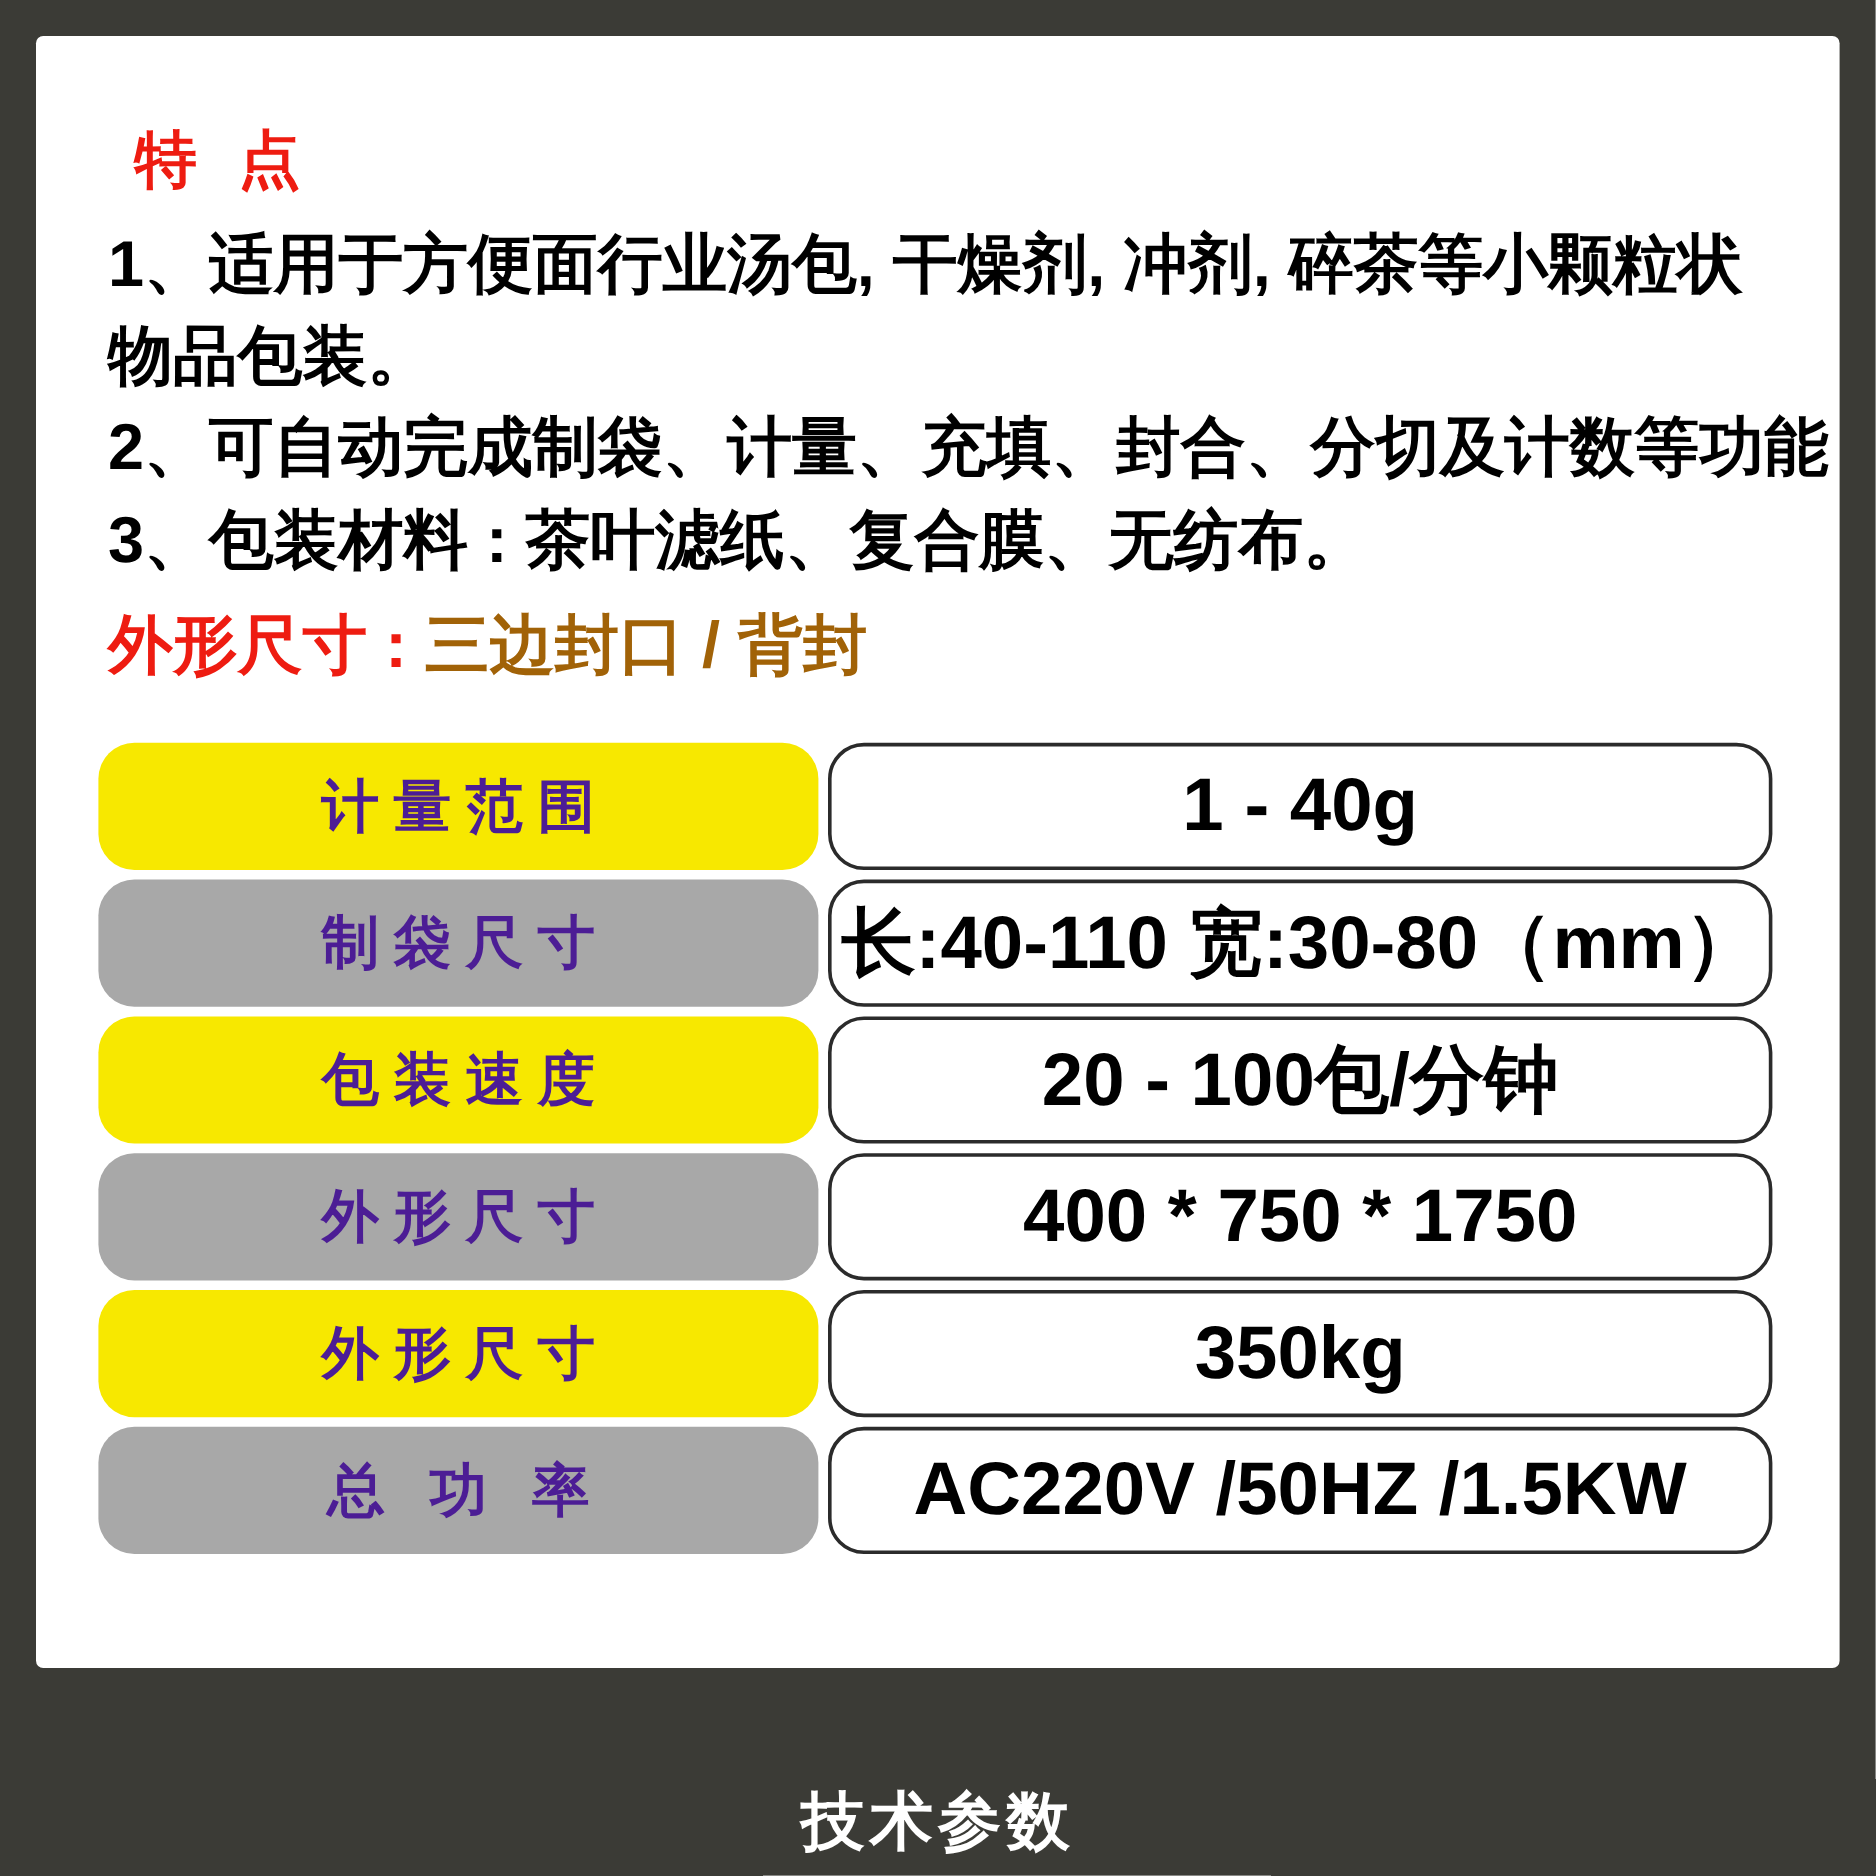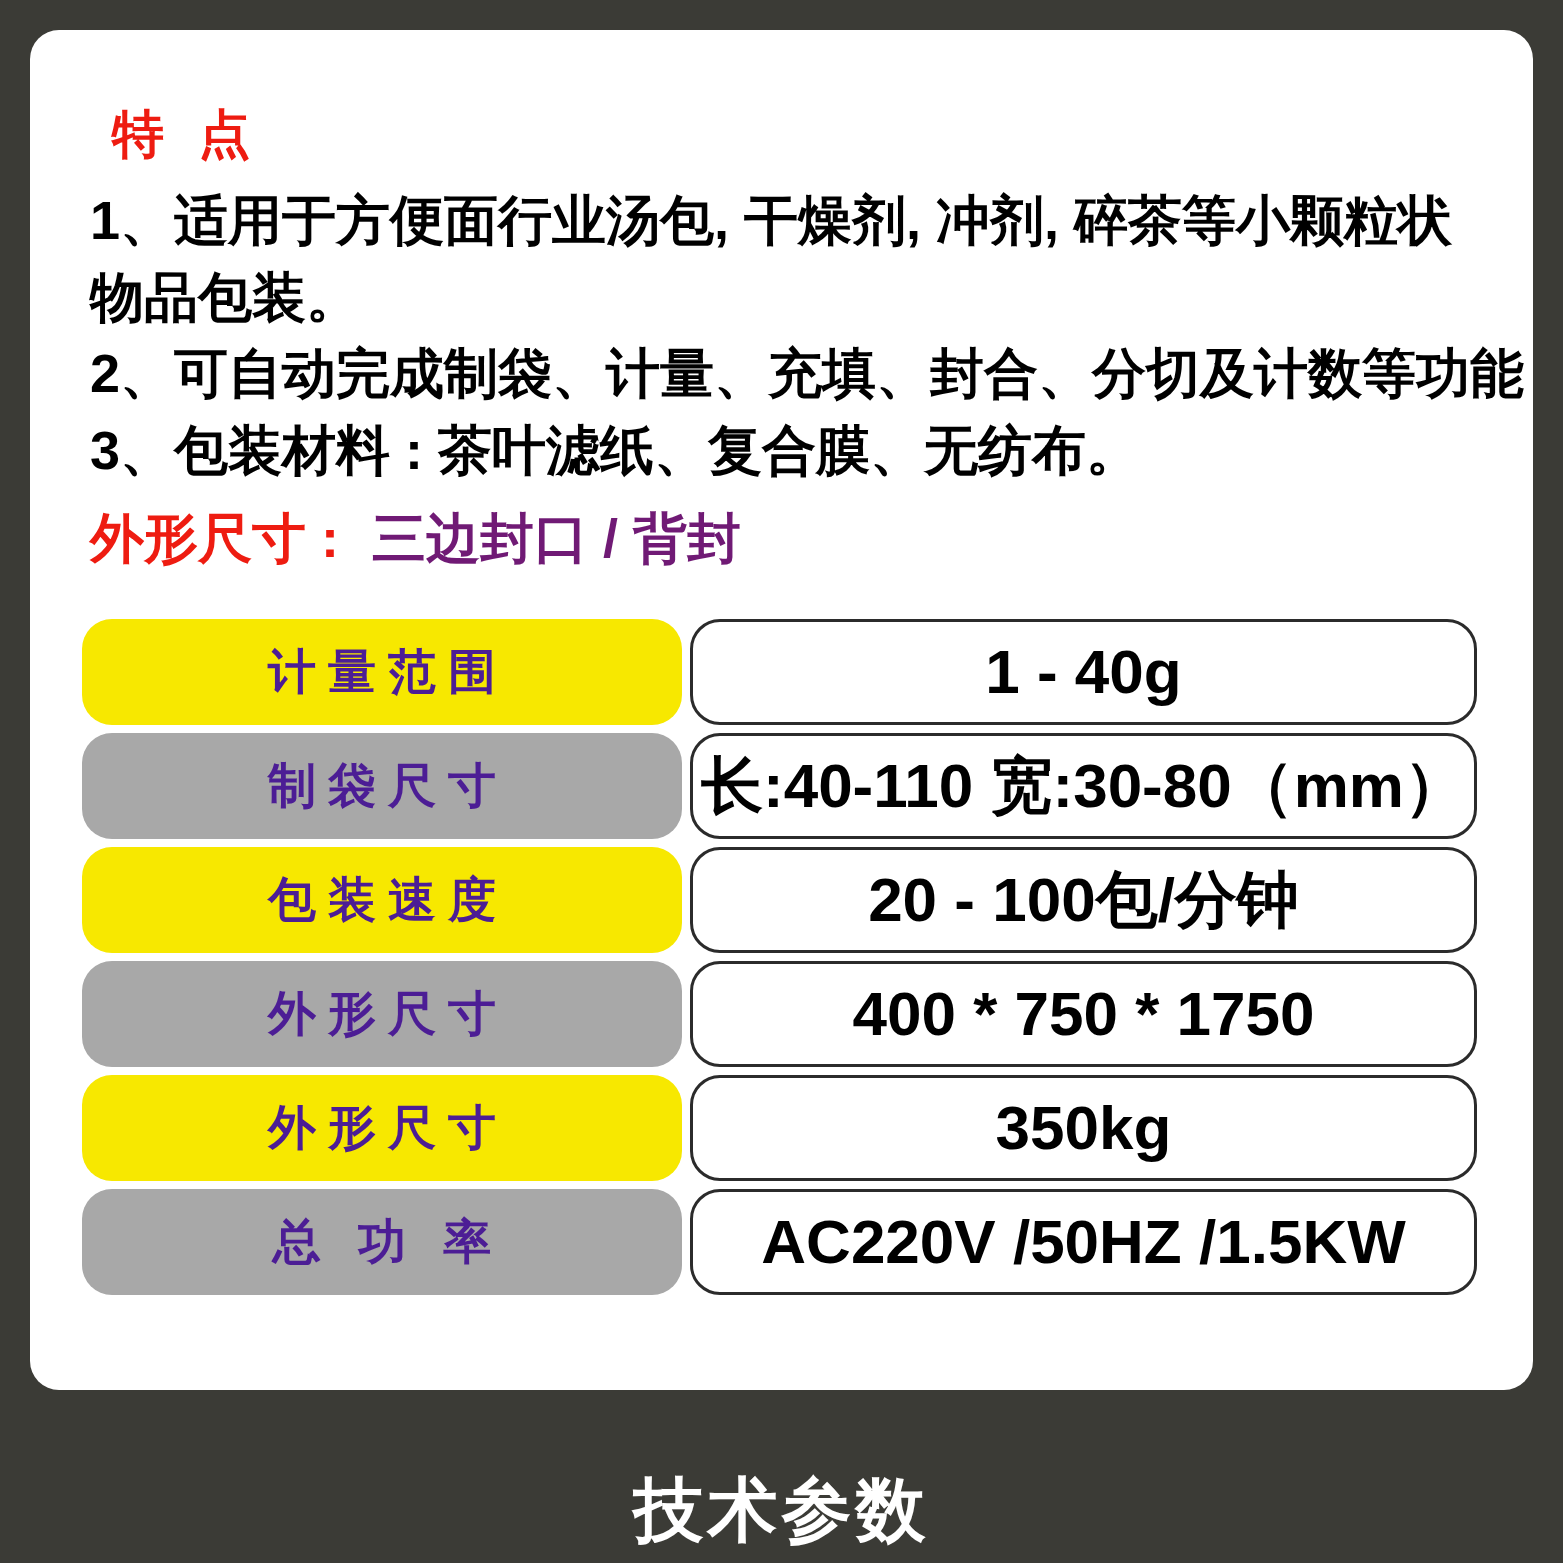--- a/index.html
+++ b/index.html
@@ -18,21 +18,21 @@
     width: 1563px;
     height: 1563px;
     box-sizing: border-box;
     padding: 30px 30px 0 30px;
   }
   .card {
     position: relative;
     width: 1503px;
     height: 1360px;
     background: #ffffff;
-    border-radius: 29px;
+    border-radius: 6px;
     box-sizing: border-box;
     padding: 78px 52px 0 52px;
   }
   .features-title {
     color: #ee1c11;
     font-size: 52px;
     font-weight: bold;
     letter-spacing: 10px;
     line-height: 1;
     margin: 0 0 22px 30px;
@@ -53,22 +53,21 @@
     margin: 14px 0 0 8px;
     font-size: 54px;
     font-weight: bold;
     line-height: 1.3;
     white-space: nowrap;
   }
   .seal-label {
     color: #ee1c11;
   }
   .seal-value {
-    color: #701a75;
-    margin-left: 18px;
+    color: #a16207;
   }
   .spec-table {
     margin: 46px 0 0 0;
     width: 1395px;
   }
   .spec-row {
     display: flex;
     align-items: stretch;
     height: 106px;
     margin-bottom: 8px;
@@ -107,21 +106,21 @@
     box-sizing: border-box;
     white-space: nowrap;
   }
   .footer-title {
     position: absolute;
     left: 0;
     right: 0;
     bottom: 18px;
     text-align: center;
     color: #ffffff;
-    font-size: 70px;
+    font-size: 53px;
     font-weight: bold;
     letter-spacing: 4px;
     line-height: 1;
   }
 </style>
 </head>
 <body>
 
 <div class="page">
 

